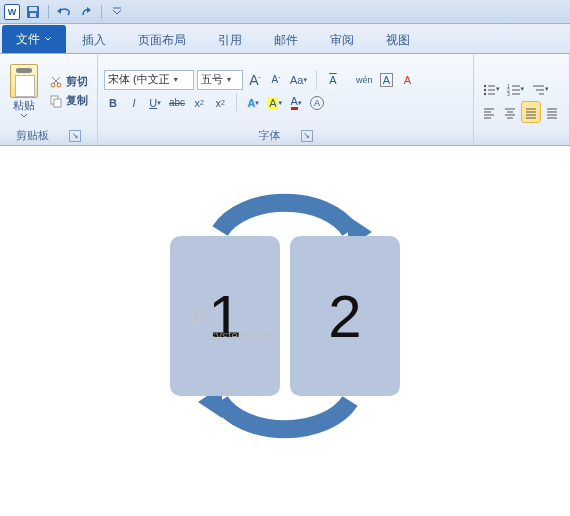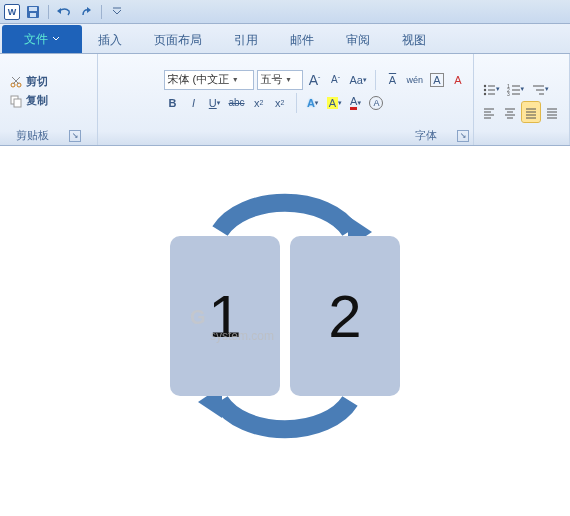--- a/index.html
+++ b/index.html
@@ -2,21 +2,21 @@
 <html><head>
 <meta charset="utf-8">
 <style>
   * { box-sizing: border-box; margin: 0; padding: 0; font-family: "Microsoft YaHei", Arial, sans-serif; }
   body { background: #fff; width: 570px; height: 516px; overflow: hidden; }
   .title-bar { height: 24px; background: linear-gradient(#dae6f3,#c8d9ef); display: flex; align-items: center; padding: 0 4px; gap: 4px; border-bottom: 1px solid #9db2cf; }
   .word-icon { width: 16px; height: 16px; background: #fff; border: 1px solid #2b579a; color: #2b579a; font-size: 9px; font-weight: bold; display: flex; align-items: center; justify-content: center; border-radius: 2px; }
   .qat-btn { width: 18px; height: 18px; display: flex; align-items: center; justify-content: center; border-radius: 2px; }
   .qat-sep { width:1px; height:14px; background:#9db2cf; margin:0 2px;}
   .tabs { height: 30px; background: linear-gradient(#e9f0fa,#dce7f5); display: flex; align-items: flex-end; border-bottom: 1px solid #9db2cf; font-size: 12px; }
-  .file-tab { background: #1e62b9; color: #5eead4; padding: 6px 22px; height: 28px; display: flex; align-items: center; border-radius: 3px 3px 0 0; margin-left: 2px; gap:4px;}
+  .file-tab { background: #1e62b9; color: #fef9c3; padding: 6px 14px; height: 28px; display: flex; align-items: center; border-radius: 3px 3px 0 0; margin-left: 2px; gap:4px;}
   .tab { padding: 6px 10px; color: #3a6090; height: 26px; display: flex; align-items: center; margin: 0 6px; cursor: default; }
   .tab.active { background: #f6f9fd; border: 1px solid #9db2cf; border-bottom: 1px solid #f6f9fd; border-radius: 3px 3px 0 0; color: #2d4a78; position: relative; top: 1px; }
   .ribbon { height: 92px; background: linear-gradient(#f5f9fe,#e6eef9 85%,#d4e0f0); border-bottom: 1px solid #9db2cf; display: flex; font-size: 11px; color: #3a5a86; }
   .group { border-right: 1px solid #c5d4e8; display: flex; flex-direction: column; padding: 2px 4px 0 4px; }
   .group-body { flex: 1; display: flex; align-items: center; }
   .group-label { text-align: center; font-size: 11px; color: #4a6a96; padding: 2px 0; display:flex; align-items:center; justify-content:center; gap:20px;}
   .dialog-launcher { width:12px;height:12px;border:1px solid #8aa4c8; font-size:8px; line-height:10px; text-align:center; color:#4a6a96;}
   .paste-big { display:flex; flex-direction:column; align-items:center; width:40px; padding:2px;}
   .paste-icon { width:28px; height:34px; background:linear-gradient(#fef7d0,#f8e08a); border:1px solid #c7a650; border-radius:2px; position:relative;}
   .paste-icon::before{content:""; position:absolute; top:3px; left:5px; width:16px; height:5px; background:#888; border-radius:2px;}
@@ -85,20 +85,27 @@
   <div class="tab">引用</div>
   <div class="tab">邮件</div>
   <div class="tab">审阅</div>
   <div class="tab">视图</div>
 </div>
 
 <div class="ribbon">
 
   <div class="group" style="width:98px;">
     <div class="group-body">
+      <div class="paste-big">
+        <div class="paste-icon"></div>
+        <span>粘贴</span>
+        <svg width="8" height="6">
+            <path d="M1 1 L4 4 L7 1" fill="none" stroke="#4a6a96"></path>
+          </svg>
+      </div>
       <div class="mini-col">
         <div class="mini-row">
           <svg width="14" height="14">
               <circle cx="4" cy="10" r="2" fill="none" stroke="#c77a1a"></circle>
               <circle cx="10" cy="10" r="2" fill="none" stroke="#c77a1a"></circle>
               <line x1="3" y1="2" x2="10" y2="9" stroke="#888"></line>
               <line x1="11" y1="2" x2="4" y2="9" stroke="#888"></line>
             </svg>
           <span>剪切</span>
         </div>
@@ -110,21 +117,21 @@
           <span>复制</span>
         </div>
       </div>
     </div>
     <div class="group-label">
       <span>剪贴板</span>
       <span class="dialog-launcher">↘</span>
     </div>
   </div>
 
-  <div class="group" style="flex:1;align-items:flex-end;">
+  <div class="group" style="flex:1;">
     <div class="group-body">
       <div class="font-area">
         <div class="row">
           <div class="combo" style="width:90px;">
             <span>宋体 (中文正</span>
               <span class="arr">▾</span>
           </div>
           <div class="combo" style="width:46px;">
             <span>五号</span>
               <span class="arr">▾</span>
@@ -139,21 +146,21 @@
             </div>
           <div class="rb-btn">
               <span>Aa</span>
               <span style="font-size:7px;">▾</span>
             </div>
           <div class="sep" style="height:20px;"></div>
           <div class="rb-btn">
               <span style="text-decoration:overline;">A</span>
             </div>
           <div class="rb-btn">
-              <span style="font-size:9px;">wén</span>
+              <span style="font-size:9px;margin-left:9px;">wén</span>
             </div>
           <div class="rb-btn">
               <span style="border:1px solid #888;padding:0 2px;">A</span>
             </div>
           <div class="rb-btn">
               <span style="color:#c33;position:relative;">A</span>
             </div>
         </div>
         <div class="row">
           <div class="rb-btn">

